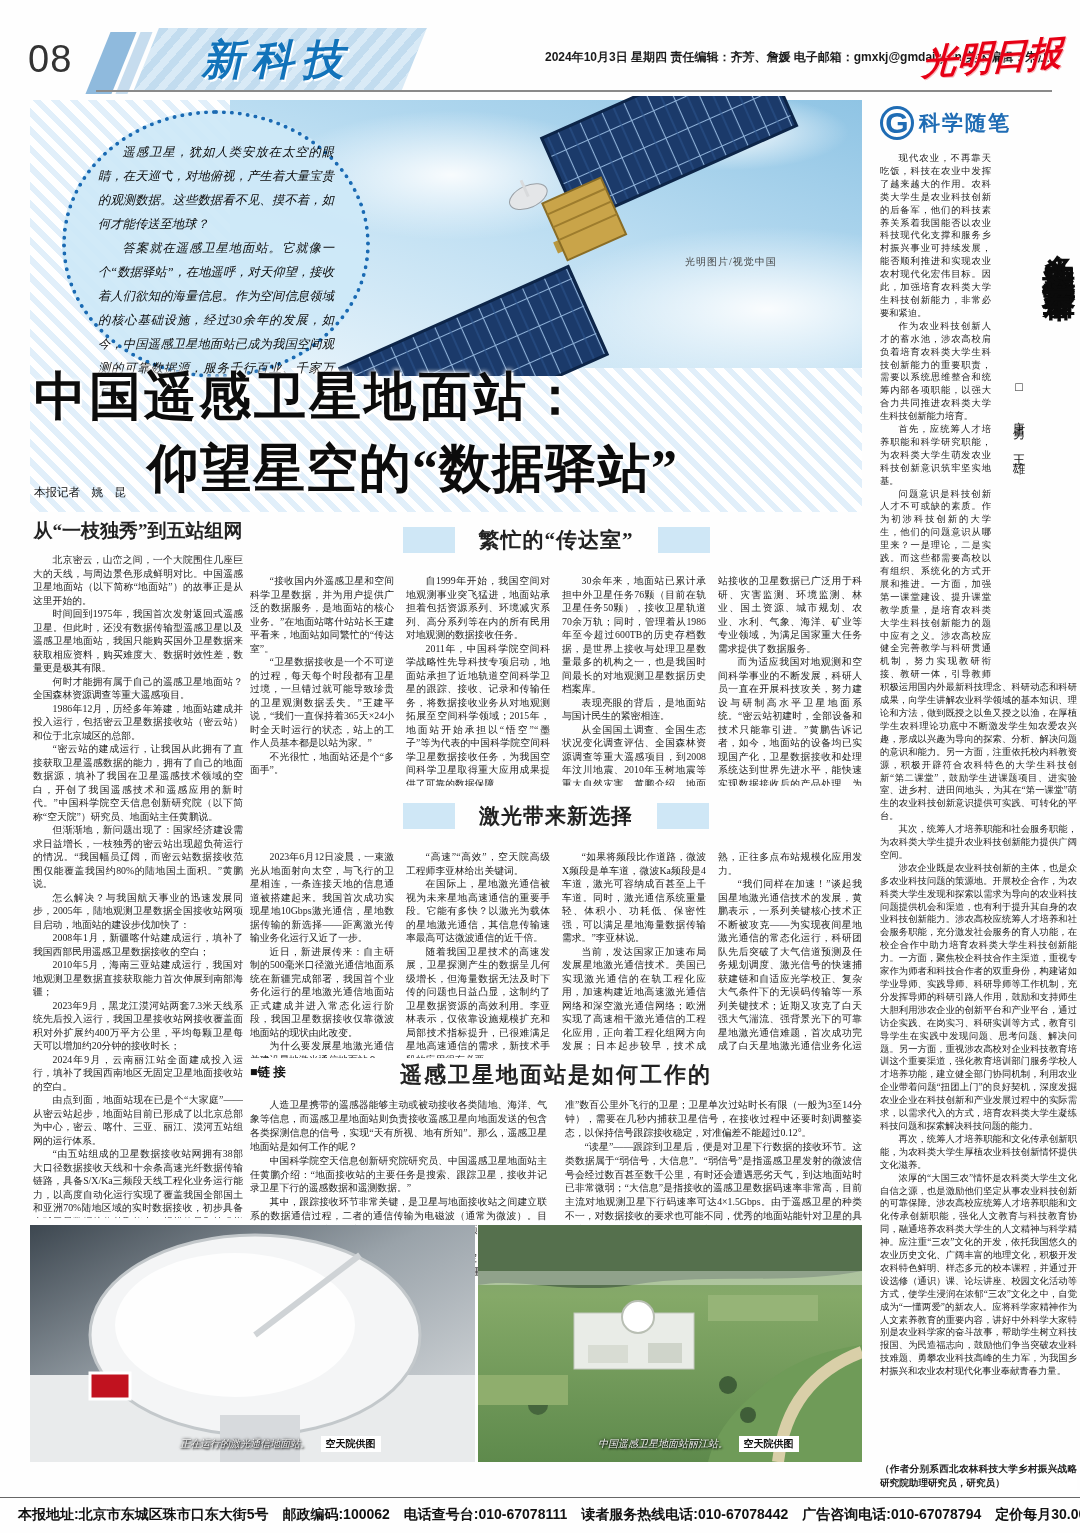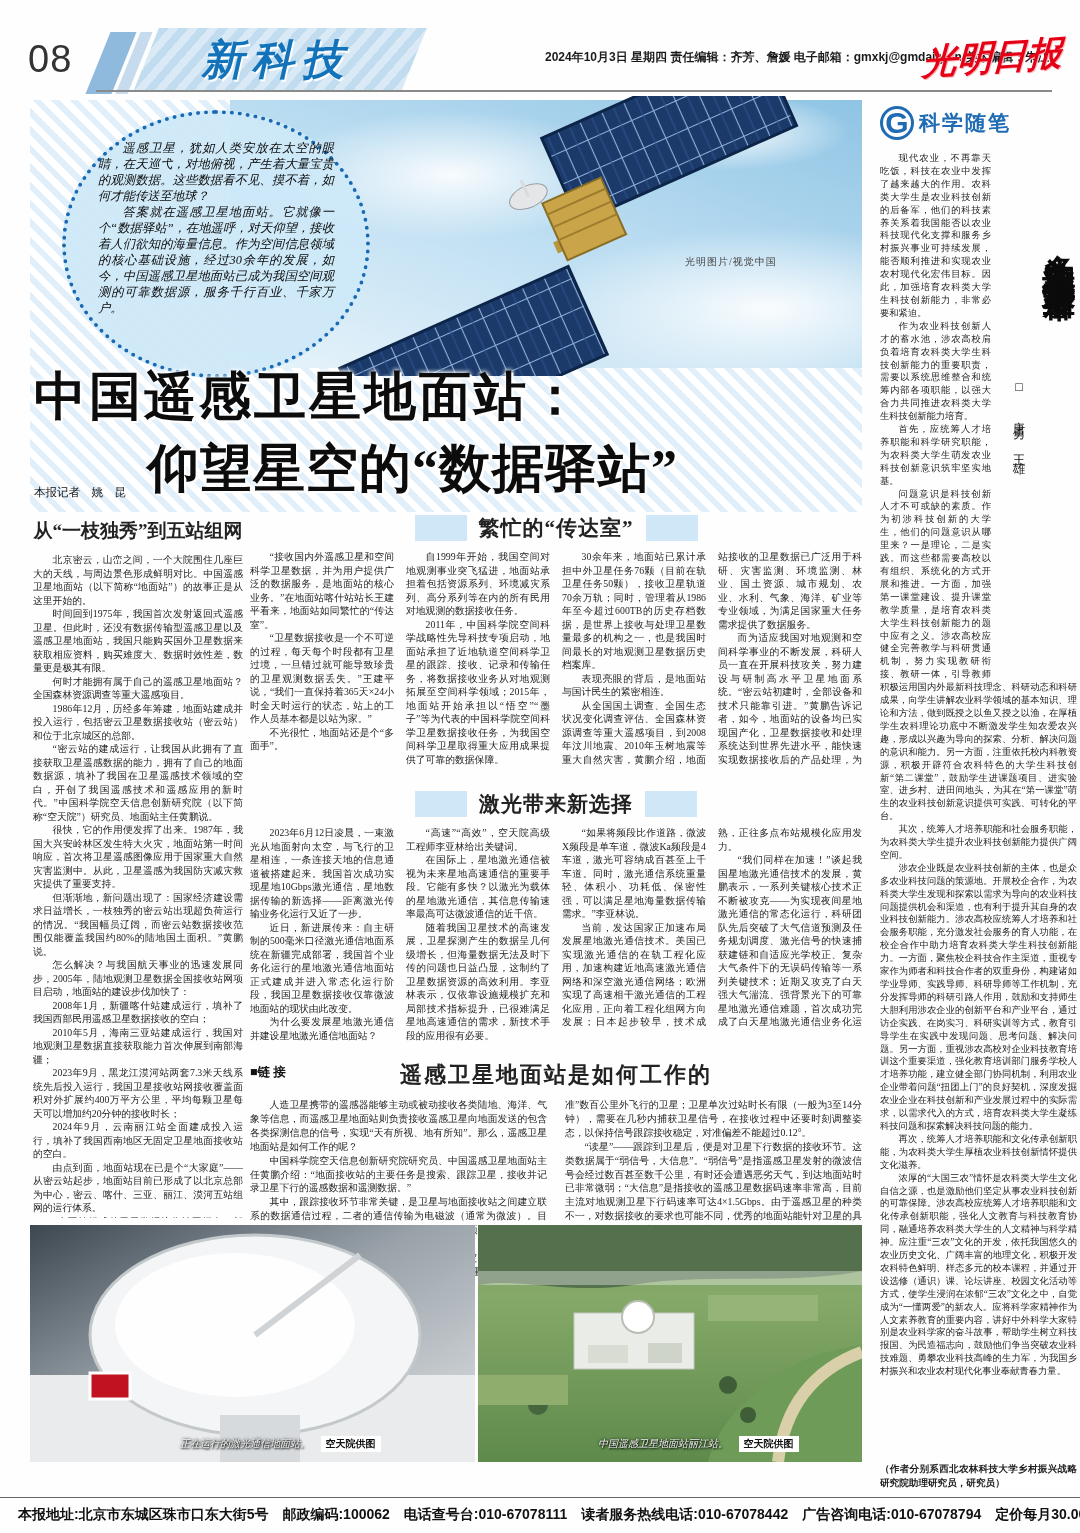--- a/index.html
+++ b/index.html
@@ -27,36 +27,36 @@
   .sky{position:absolute;left:200px;top:0;width:632px;height:268px;
       background:
         radial-gradient(ellipse 180px 55px at 78% 12%, rgba(255,255,255,.95), rgba(255,255,255,0) 70%),
         radial-gradient(ellipse 240px 90px at 35% 28%, rgba(255,255,255,.9), rgba(255,255,255,0) 72%),
         radial-gradient(ellipse 300px 110px at 85% 78%, rgba(255,255,255,.92), rgba(255,255,255,0) 75%),
         linear-gradient(200deg,#8fc4e4 0%,#b9dcf1 45%,#e8f4fb 100%);}
   .sat-svg{position:absolute;left:240px;top:-4px;width:600px;height:280px;}
   .photo-credit{position:absolute;left:655px;top:155px;font-size:10px;color:#444;letter-spacing:1px;}
   .intro-circle{position:absolute;left:32px;top:10px;width:236px;height:208px;border-radius:50%;
       border:4px dotted #1a6ab3;background:rgba(206,232,247,.93);padding:26px 32px;
-      font-style:italic;font-size:12.3px;line-height:16px;color:#0a0a0a;text-align:justify;}
+      font-style:italic;font-size:12.3px;line-height:24px;color:#0a0a0a;text-align:justify;}
   .intro-circle p{margin:0;text-indent:2em;}
   .headline{position:absolute;left:4px;top:262px;width:720px;font-weight:900;color:#0c0c0c;
       text-shadow:0 0 5px #fff,0 0 5px #fff,2px 2px 0 #fff;}
   .headline .l1{font-size:52px;letter-spacing:3px;display:block;}
   .headline .l2{font-size:52px;letter-spacing:1px;display:block;margin-left:113px;margin-top:2px;}
   .byline{position:absolute;left:4px;top:385px;font-size:11.5px;color:#111;}
   
   .sec1{position:absolute;left:33px;top:518px;width:210px;height:700px;overflow:hidden;}
   .sec1 h2{margin:0 0 9px 0;font-size:19px;font-weight:900;text-align:center;letter-spacing:0;}
   .body-txt p{margin:0;text-indent:2em;text-align:justify;font-size:9.8px;line-height:13.5px;color:#1c1c1c;}
   .sec2{position:absolute;left:250px;top:514px;width:612px;height:272px;overflow:hidden;}
   .sec3{position:absolute;left:250px;top:790px;width:612px;height:268px;overflow:hidden;}
   .sec-head-row{display:flex;align-items:center;justify-content:center;gap:12px;margin-bottom:8px;}
   .sec-head-row .deco{width:52px;height:26px;background:#cfe7f6;}
-  .sec-head-row h2{margin:0;font-size:21px;font-weight:900;letter-spacing:1px;}
+  .sec-head-row h2{margin:12px;font-size:21px;font-weight:900;letter-spacing:1px;}
   .cols4{column-count:4;column-gap:12px;height:228px;}
   
   .linkbox{position:absolute;left:250px;top:1060px;width:612px;height:232px;overflow:hidden;}
   .link-label{position:absolute;left:0;top:4px;font-size:12.5px;font-weight:900;color:#111;}
   .linkbox h2{margin:0 0 8px 0;font-size:22px;font-weight:900;text-align:center;letter-spacing:2px;}
   .cols2{column-count:2;column-gap:18px;height:192px;}
   .cols2 p{font-size:9.8px;line-height:13.9px;}
   
   .photo{position:absolute;top:1225px;height:237px;overflow:hidden;}
   .photo-l{left:30px;width:445px;}
@@ -139,21 +139,20 @@
   </div>
 
   <div class="sec1">
     <h2>从“一枝独秀”到五站组网</h2>
     <div class="body-txt">
         <p>北京密云，山峦之间，一个大院围住几座巨大的天线，与周边景色形成鲜明对比。中国遥感卫星地面站（以下简称“地面站”）的故事正是从这里开始的。</p>
         <p>时间回到1975年，我国首次发射返回式遥感卫星。但此时，还没有数据传输型遥感卫星以及遥感卫星地面站，我国只能购买国外卫星数据来获取相应资料，购买难度大、数据时效性差，数量更是极其有限。</p>
         <p>何时才能拥有属于自己的遥感卫星地面站？全国森林资源调查等重大遥感项目。</p>
         <p>1986年12月，历经多年筹建，地面站建成并投入运行，包括密云卫星数据接收站（密云站）和位于北京城区的总部。</p>
         <p>“密云站的建成运行，让我国从此拥有了直接获取卫星遥感数据的能力，拥有了自己的地面数据源，填补了我国在卫星遥感技术领域的空白，开创了我国遥感技术和遥感应用的新时代。”中国科学院空天信息创新研究院（以下简称“空天院”）研究员、地面站主任黄鹏说。</p>
-        <p>很快，它的作用便发挥了出来。1987年，我国大兴安岭林区发生特大火灾，地面站第一时间响应，首次将卫星遥感图像应用于国家重大自然灾害监测中。从此，卫星遥感为我国防灾减灾救灾提供了重要支持。</p>
         <p>但渐渐地，新问题出现了：国家经济建设需求日益增长，一枝独秀的密云站出现超负荷运行的情况。“我国幅员辽阔，而密云站数据接收范围仅能覆盖我国约80%的陆地国土面积。”黄鹏说。</p>
         <p>怎么解决？与我国航天事业的迅速发展同步，2005年，陆地观测卫星数据全国接收站网项目启动，地面站的建设步伐加快了：</p>
         <p>2008年1月，新疆喀什站建成运行，填补了我国西部民用遥感卫星数据接收的空白；</p>
         <p>2010年5月，海南三亚站建成运行，我国对地观测卫星数据直接获取能力首次伸展到南部海疆；</p>
         <p>2023年9月，黑龙江漠河站两套7.3米天线系统先后投入运行，我国卫星接收站网接收覆盖面积对外扩展约400万平方公里，平均每颗卫星每天可以增加约20分钟的接收时长；</p>
         <p>2024年9月，云南丽江站全面建成投入运行，填补了我国西南地区无固定卫星地面接收站的空白。</p>
         <p>由点到面，地面站现在已是个“大家庭”——从密云站起步，地面站目前已形成了以北京总部为中心，密云、喀什、三亚、丽江、漠河五站组网的运行体系。</p>
         <p>“由五站组成的卫星数据接收站网拥有38部大口径数据接收天线和十余条高速光纤数据传输链路，具备S/X/Ka三频段天线工程化业务运行能力，以高度自动化运行实现了覆盖我国全部国土和亚洲70%陆地区域的实时数据接收，初步具备全球卫星数据接收获取能力，规模体量和技术指标均位于世界前列。”黄鹏说。</p>
       </div>
   </div>

